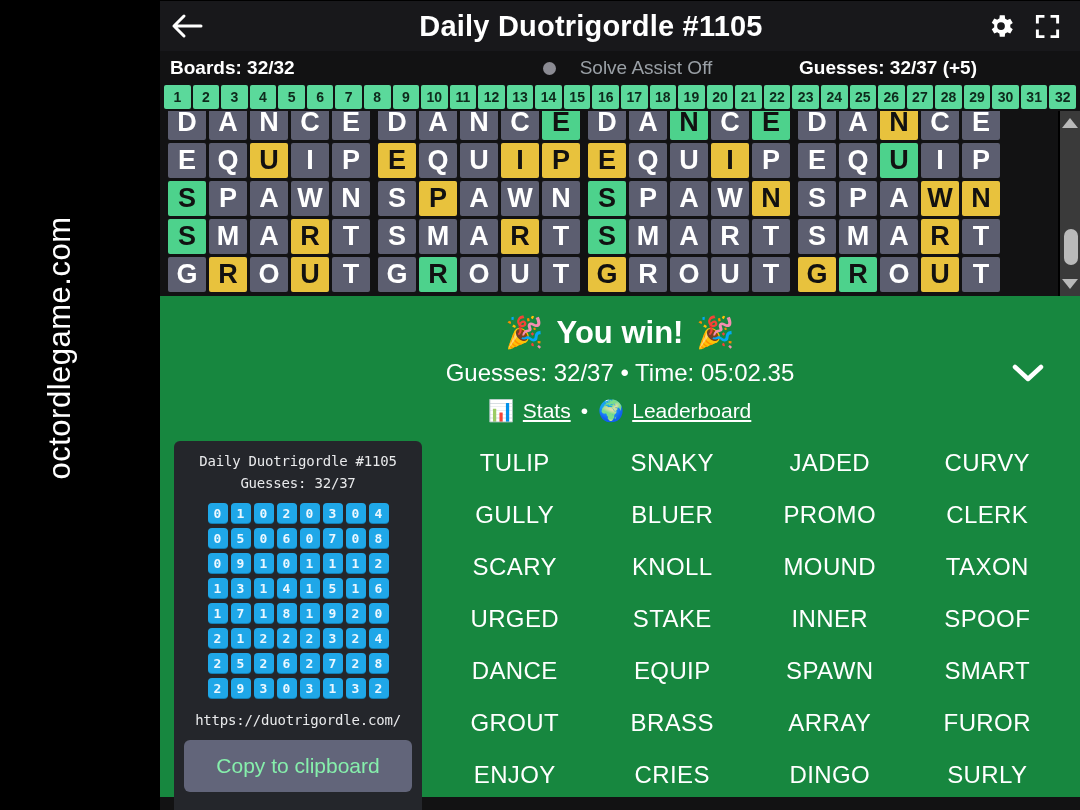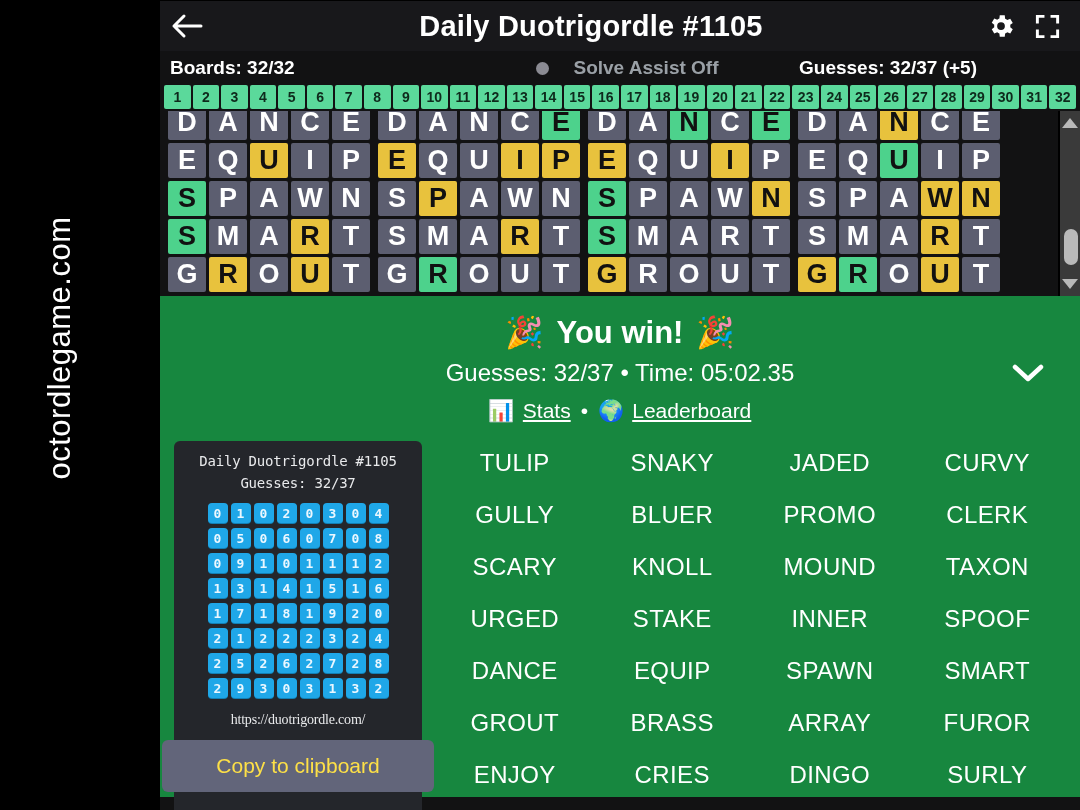--- a/index.html
+++ b/index.html
@@ -56,21 +56,21 @@
 
   
   .statusbar {
     height: 34px; width: 935px; background: #121213;
     display: flex; align-items: center; color: #fff;
     font-size: 19px; font-weight: 700;
     padding: 0 6px;
   }
   .status-left { width: 290px; padding-left: 4px; }
   .status-mid {
-    flex: 1; text-align: center; color: #9aa0a6; font-weight: 700;
+    flex: 1; text-align: center; color: #9aa0a6; font-weight: 400;
     display: flex; align-items: center; justify-content: center; gap: 24px;
     cursor: pointer;
   }
   .assist-dot { width: 13px; height: 13px; border-radius: 50%; background: #8b8b93; display:inline-block; }
   .status-right { width: 290px; text-align: left; padding-right: 6px; }
 
   
   .numstrip {
     height: 26px; width: 920px; display: flex; gap: 2px;
     padding: 0 4px 2px 4px; background: #121213;
@@ -168,24 +168,24 @@
     gap: 5px 3px;
   }
   .etile {
     width: 20px; height: 20px; border-radius: 4px;
     background: #1fa7e8; color: #eaf7ff;
     font-family: "DejaVu Sans Mono", "Liberation Mono", monospace;
     font-size: 13px; font-weight: 700;
     display: flex; align-items: center; justify-content: center;
     box-shadow: 0 1px 0 #1280b5;
   }
-  .share-url { margin-top: 14px; font-size: 14px; font-family: Liberation Serif, serif; }
+  .share-url { margin-top: 14px; font-size: 14px; }
   .copy-btn {
-    margin-top: 12px; width: 272px; height: 52px;
-    background: #62657a; color: #fde047;
+    margin-top: 12px; width: 228px; height: 52px;
+    background: #62657a; color: #86efac;
     border: none; border-radius: 6px;
     font-family: "Liberation Sans", sans-serif; font-size: 21px;
     cursor: pointer;
   }
 
   .word-grid {
     flex: 1;
     display: grid; grid-template-columns: repeat(4, 1fr);
     align-content: start;
     row-gap: 8px;

